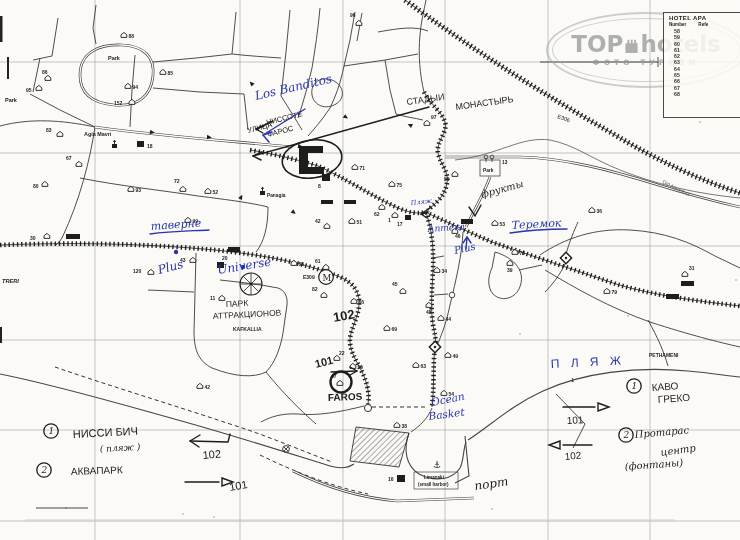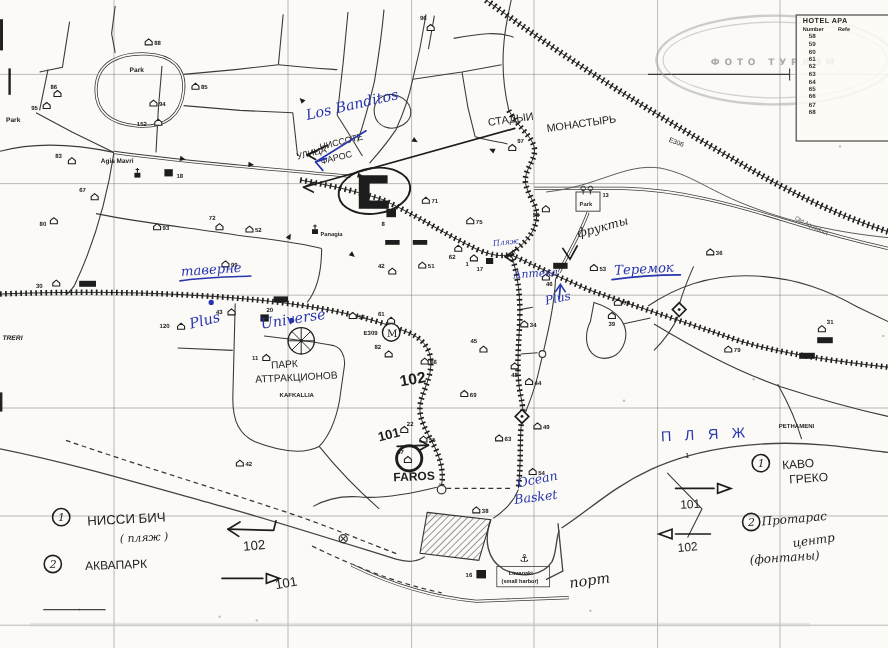--- a/index.html
+++ b/index.html
@@ -371,20 +371,27 @@
       <circle cx="44" cy="470" r="7.2" fill="none" stroke="#1d1d1d" stroke-width="1.3"></circle>
       <text x="41.4" y="473.4" font-size="9" fill="#1d1d1d" font-family="&quot;DejaVu Serif&quot;,serif" font-style="italic">2</text>
       <circle cx="634" cy="386" r="7.2" fill="none" stroke="#1d1d1d" stroke-width="1.3"></circle>
       <text x="631.4" y="389.4" font-size="9" fill="#1d1d1d" font-family="&quot;DejaVu Serif&quot;,serif" font-style="italic">1</text>
       <circle cx="626" cy="435" r="7.2" fill="none" stroke="#1d1d1d" stroke-width="1.3"></circle>
       <text x="623.4" y="438.4" font-size="9" fill="#1d1d1d" font-family="&quot;DejaVu Serif&quot;,serif" font-style="italic">2</text>
     </svg>
 
   <div class="wm">
     <div class="wm-inner">
+      <div class="wm-brand">
+        <span>TOP</span>
+        <svg width="15" height="17" viewBox="0 0 12 14" style="margin:0 1px;">
+          <path d="M1,14 V6 h1.6 V3 h1.6 v3 h1.2 V3 h1.6 v3 h1.2 V3 h1.6 v3 H11 v8 z" fill="rgba(150,150,150,.75)"></path>
+        </svg>
+        <span>hotels</span>
+      </div>
       <div class="wm-sub">ФОТО ТУРИЗМ</div>
     </div>
   </div>
 
   <div class="htable">
     <div class="ht-title">HOTEL APA</div>
     <div class="ht-head">
       <span>Number</span>
       <span>Refe</span>
     </div>

